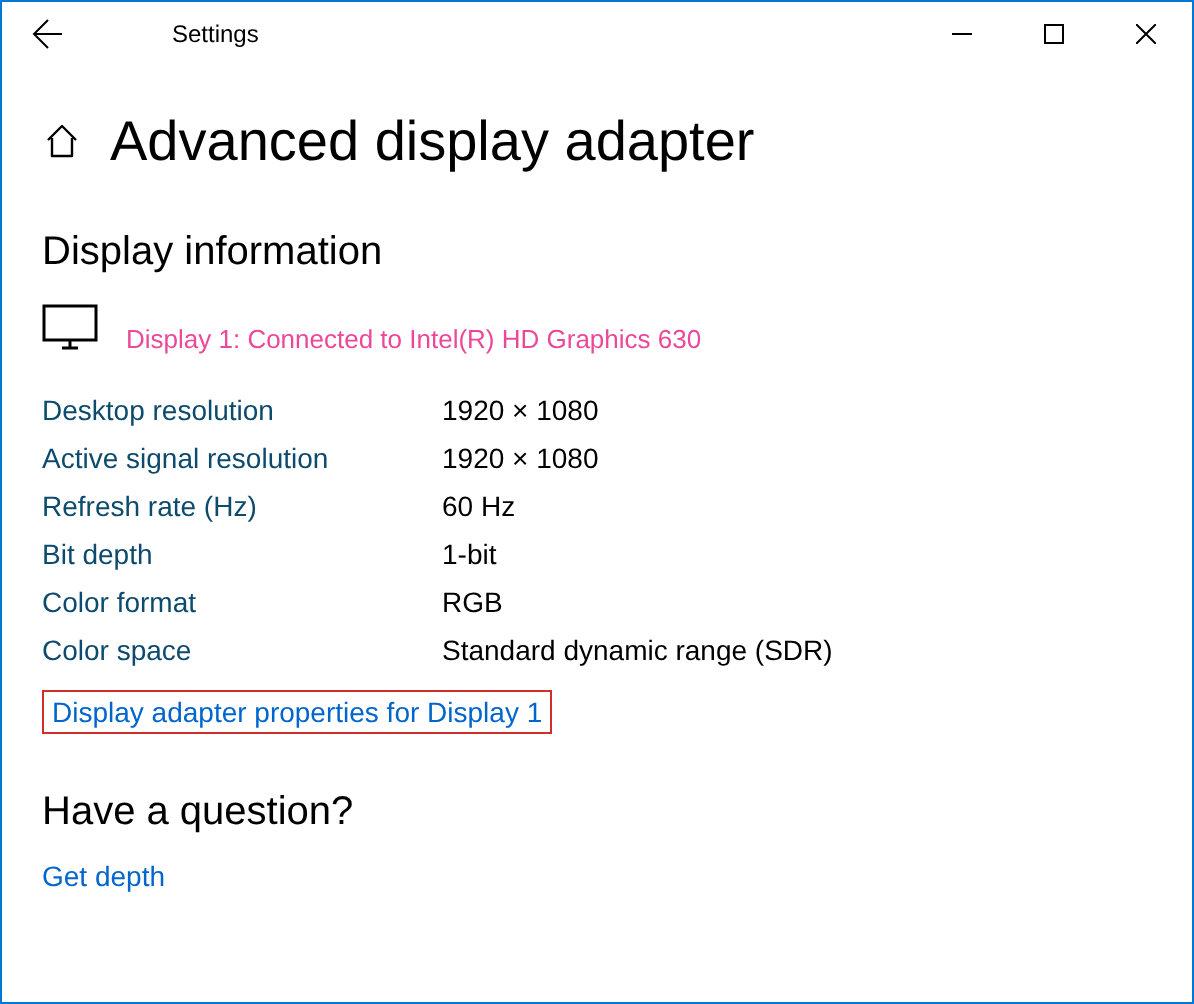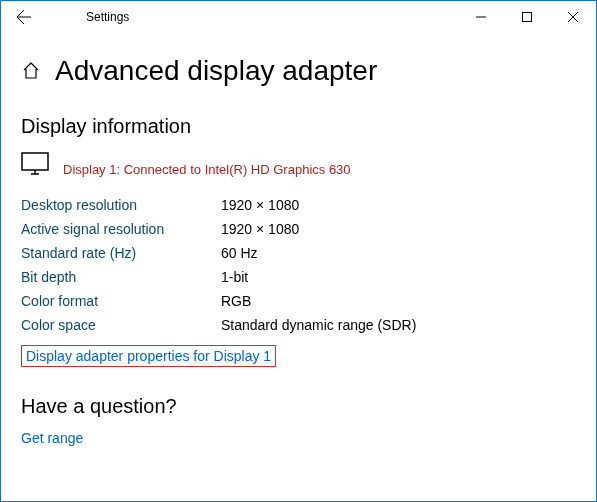--- a/index.html
+++ b/index.html
@@ -68,21 +68,21 @@
     font-weight: 400;
     margin-bottom: 14px;
   }
   .monitor-row {
     display: flex;
     align-items: flex-end;
     gap: 14px;
     margin-bottom: 14px;
   }
   .monitor-label {
-    color: #b91c1c;
+    color: #ec4899;
     font-size: 13px;
     padding-bottom: 2px;
   }
   .props-table {
     width: 100%;
   }
   .prop-row {
     display: flex;
     padding: 4px 0;
     font-size: 14px;
@@ -169,21 +169,21 @@
   <div class="props-table">
     <div class="prop-row">
       <span class="prop-label">Desktop resolution</span>
       <span class="prop-value">1920 × 1080</span>
     </div>
     <div class="prop-row">
       <span class="prop-label">Active signal resolution</span>
       <span class="prop-value">1920 × 1080</span>
     </div>
     <div class="prop-row">
-      <span class="prop-label">Standard rate (Hz)</span>
+      <span class="prop-label">Refresh rate (Hz)</span>
       <span class="prop-value">60 Hz</span>
     </div>
     <div class="prop-row">
       <span class="prop-label">Bit depth</span>
       <span class="prop-value">1-bit</span>
     </div>
     <div class="prop-row">
       <span class="prop-label">Color format</span>
       <span class="prop-value">RGB</span>
     </div>
@@ -191,15 +191,15 @@
       <span class="prop-label">Color space</span>
       <span class="prop-value">Standard dynamic range (SDR)</span>
     </div>
   </div>
 
   <span class="adapter-link-wrap">
     <span class="link">Display adapter properties for Display 1</span>
   </span>
 
   <h2 class="question-title">Have a question?</h2>
-  <span class="link">Get range</span>
+  <span class="link">Get depth</span>
 
 </div>
 
 </body></html>

